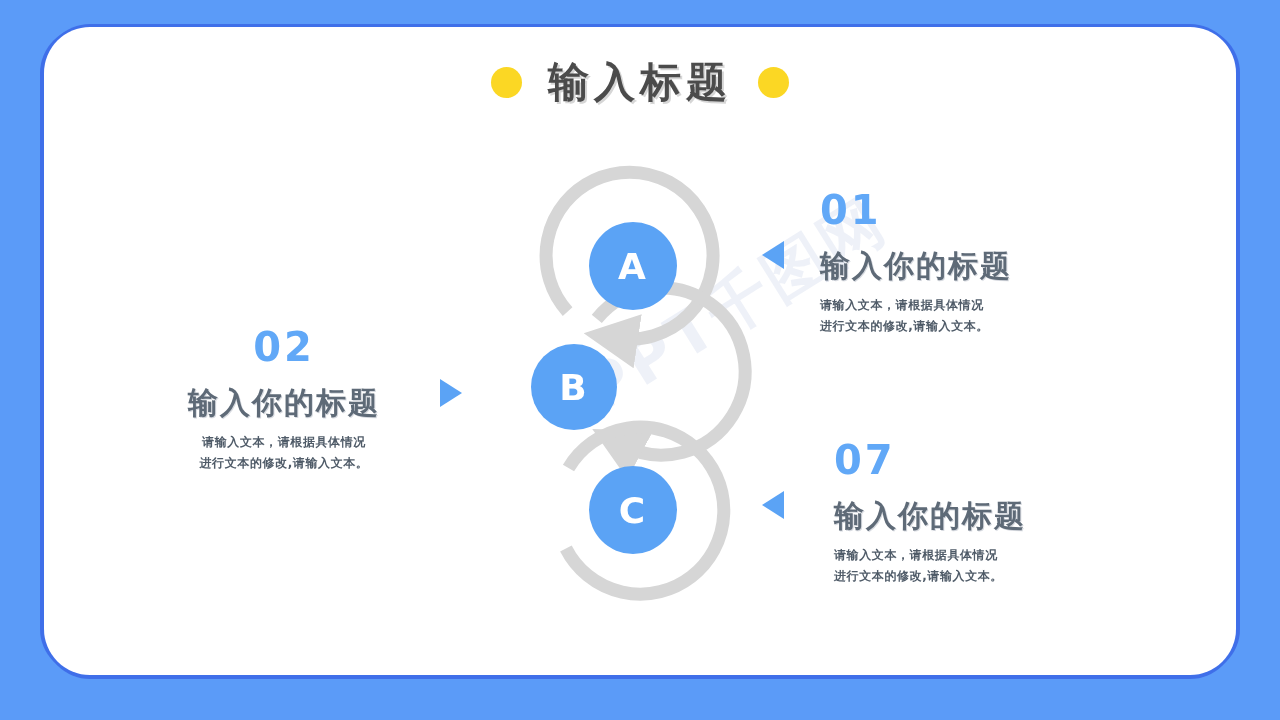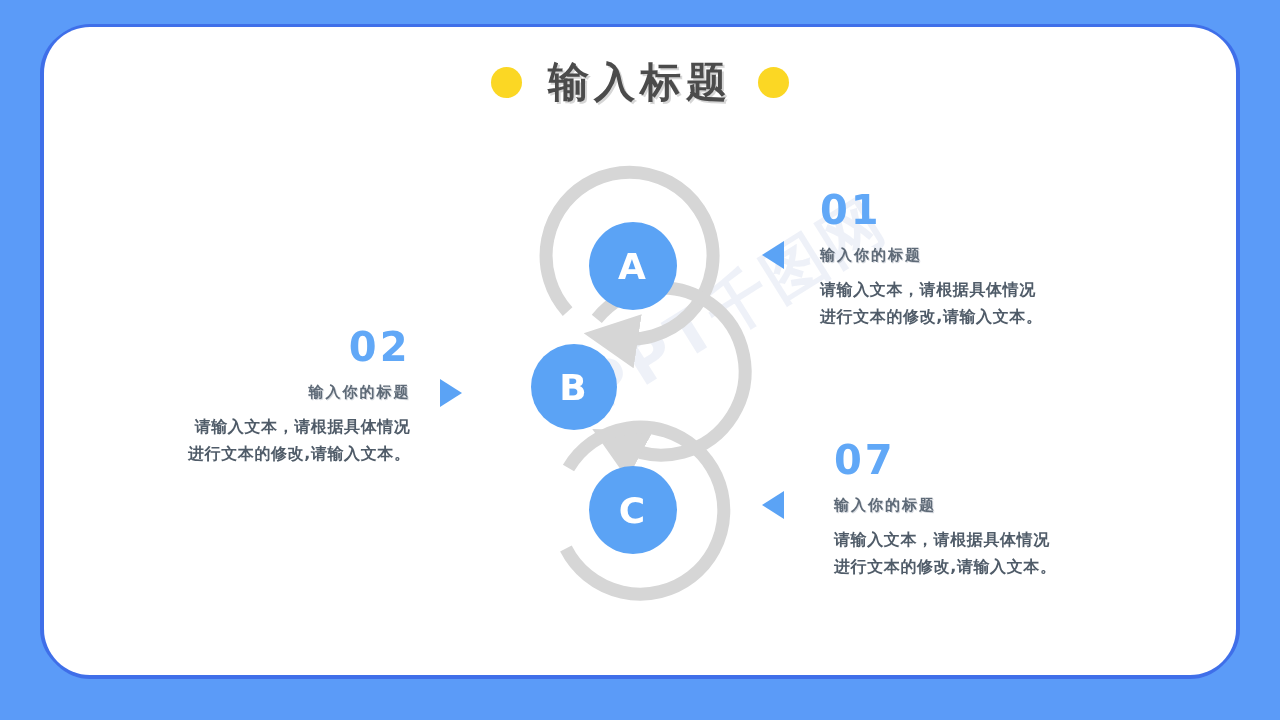--- a/index.html
+++ b/index.html
@@ -97,40 +97,40 @@
   .block { position: absolute; }
   .blk-num {
     font-size: 40px;
     font-weight: bold;
     color: #61a8f7;
     letter-spacing: 3px;
     line-height: 1;
     margin-bottom: 16px;
   }
   .blk-head {
-    font-size: 15px;
+    font-size: 30px;
     font-weight: bold;
     color: #5e6a77;
     letter-spacing: 2px;
     line-height: 1.3;
     margin-bottom: 10px;
     text-shadow: 1px 1px 0 rgba(140,150,165,.35);
   }
   .blk-body {
-    font-size: 16px;
+    font-size: 12px;
     color: #4f5b68;
     font-weight: bold;
     line-height: 1.72;
     letter-spacing: .6px;
     white-space: nowrap;
   }
 
   #block-01 { left: 776px; top: 163px; }
   #block-03 { left: 790px; top: 413px; }
-  #block-02 { left: 144px; top: 300px; text-align: right; }
+  #block-02 { left: 144px; top: 300px; text-align: center; }
   #block-02 .blk-num,
   #block-02 .blk-head,
   #block-02 .blk-body { padding-left: 0; }
 
   .tri {
     position: absolute;
     width: 0; height: 0;
   }
   .tri-left {
     border-top: 14px solid transparent;

